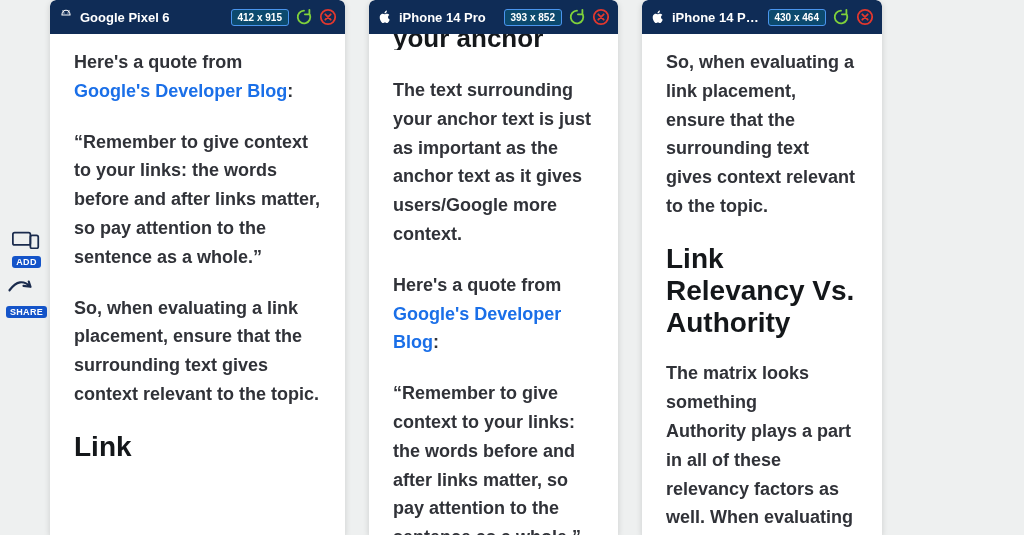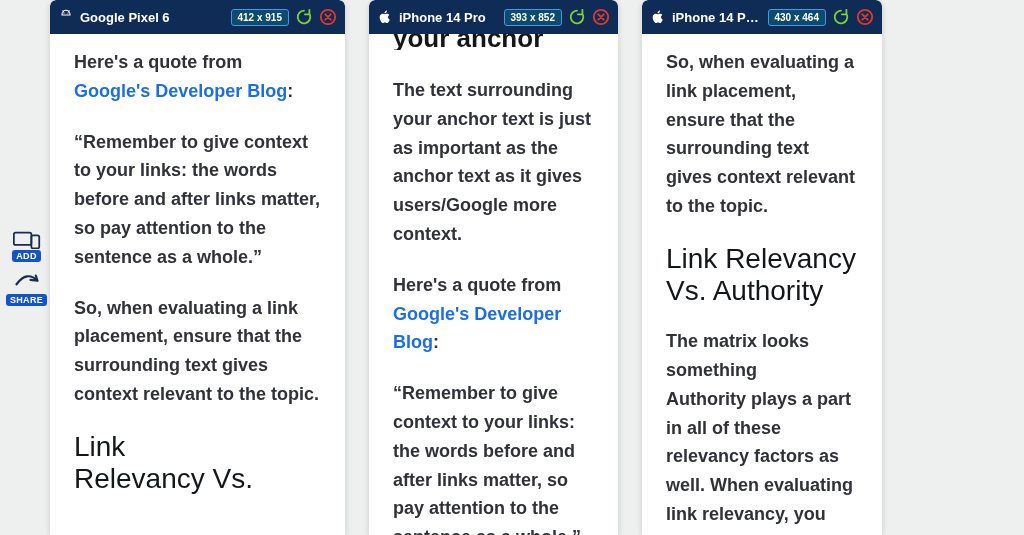--- a/index.html
+++ b/index.html
@@ -23,22 +23,22 @@
     left: 6px;
     top: 230px;
     display: flex;
     flex-direction: column;
     align-items: center;
     gap: 10px;
   }
   .tool-btn {
     display: flex;
     flex-direction: column;
-    align-items: center;
-    gap: 0;
+    align-items: flex-start;
+    gap: 6px;
     cursor: pointer;
   }
   .tool-icon {
     width: 28px; height: 20px;
     color: #1a2b4d;
   }
   .tool-icon.share { width:28px; height:22px; }
   .tool-label {
     background:#1454c9;
     color:#fff;
@@ -109,21 +109,21 @@
     line-height:1.6;
     margin-bottom:22px;
     color:#303238;
     font-weight:700;
   }
   .content a {
     color:#1a6fe8;
     text-decoration:none;
   }
   .content h2 {
-    font-weight:400;
+    font-weight:700;
     color:#14171a;
     line-height:1.15;
     margin-top:10px;
     margin-bottom:20px;
   }
   .device-panel:nth-child(1) .content h2 { font-size:28px; }
   .device-panel:nth-child(3) .content h2 { font-size:28px; }
   .partial-heading {
     font-weight:800;
     color:#14171a;
@@ -183,21 +183,20 @@
       </span>
     </div>
     <div class="content">
       <p>
         <span>Here's a quote from </span><a href="#">Google's Developer Blog</a><span>:</span>
       </p>
       <p>“Remember to give context to your links: the words before and after links matter, so pay attention to the sentence as a whole.”</p>
       <p>So, when evaluating a link placement, ensure that the surrounding text gives context relevant to the topic.</p>
       <h2>
         <span>Link</span><br>
-        <span>Relevancy Vs.</span>
       </h2>
     </div>
   </div>
 
   <div class="device-panel">
     <div class="device-header">
       <span class="platform-icon">
         <svg viewBox="0 0 24 24" fill="#fff">
             <path d="M16.5 12.5c0-2.5 2-3.6 2-3.6-1.1-1.6-2.8-1.8-3.4-1.8-1.4-.1-2.8.8-3.5.8s-1.8-.8-3-.8c-1.5 0-3 .9-3.8 2.3-1.6 2.8-.4 7 1.2 9.3.8 1.1 1.7 2.3 2.9 2.3 1.2 0 1.6-.8 3-.8s1.8.8 3 .8c1.3 0 2.1-1.1 2.9-2.3.9-1.3 1.3-2.6 1.3-2.6s-2.6-1-2.6-3.6zM14 5.2c.6-.8 1.1-1.9 1-3-1 .1-2.1.6-2.8 1.4-.6.7-1.1 1.8-1 2.9 1.1 0 2.2-.5 2.8-1.3z"></path>
           </svg>

